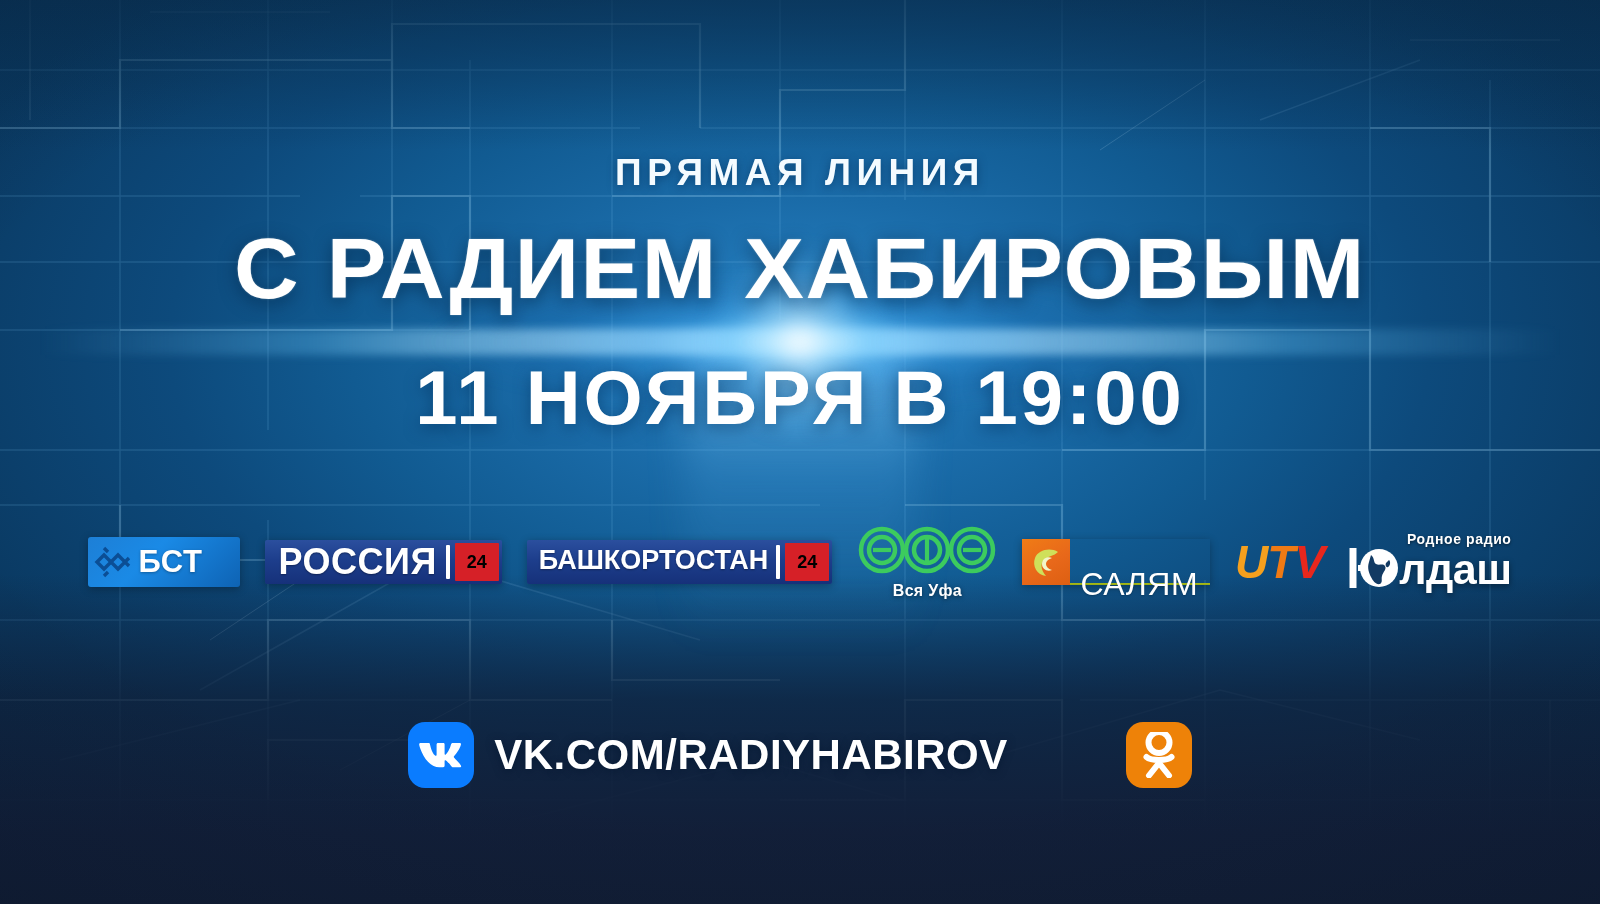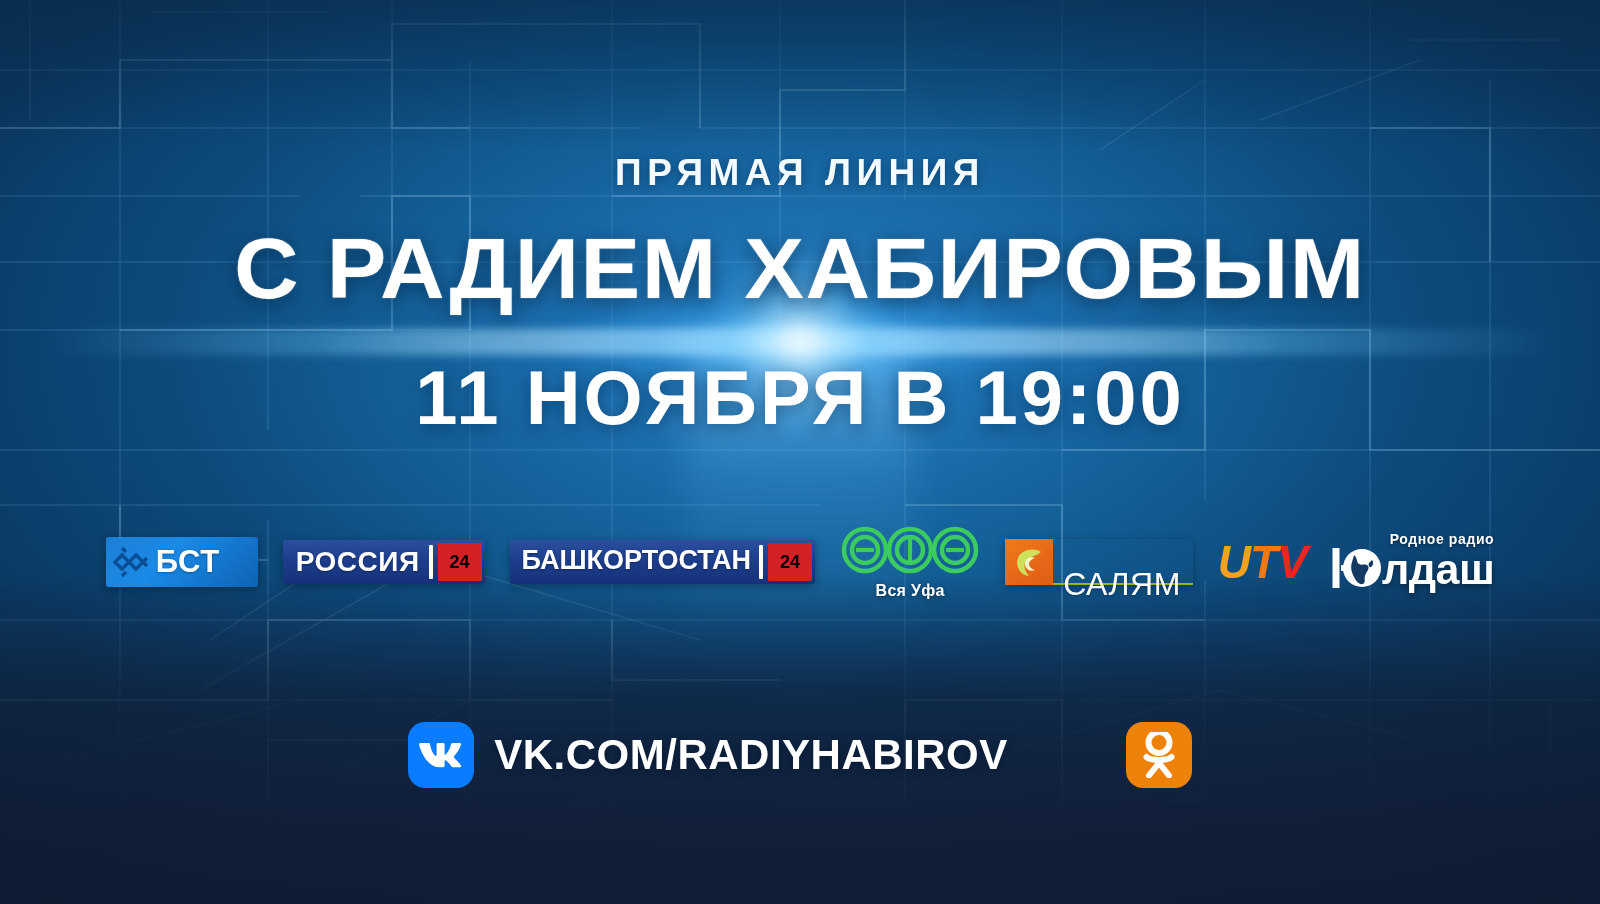--- a/index.html
+++ b/index.html
@@ -118,21 +118,21 @@
 
   
   .r24,.b24{
     height:44px;border-radius:2px;display:flex;align-items:stretch;
     background:linear-gradient(180deg,#2b4f9e 0%,#1d3e8c 45%,#16317a 100%);
     box-shadow:0 2px 8px rgba(0,0,0,.32);
     overflow:hidden;
   }
   .r24 .nm,.b24 .nm{
     display:flex;align-items:center;padding:0 9px 0 13px;
-    color:#ffffff;font-weight:700;font-size:28px;letter-spacing:.5px;
+    color:#ffffff;font-weight:700;font-size:36px;letter-spacing:.5px;
     text-shadow:0 1px 2px rgba(0,0,0,.35);
   }
   .b24 .nm{font-size:27px;letter-spacing:0px;padding:0 8px 3px 12px;}
   .badge24{
     display:flex;align-items:center;justify-content:center;
     background:#d62027;color:#000000;font-weight:700;font-size:18px;
     width:44px;margin:3px 3px 3px 0;border-radius:1px;
   }
   .sep24{width:4px;background:#fff;margin:5px 5px 5px 0;border-radius:1px;}
 

